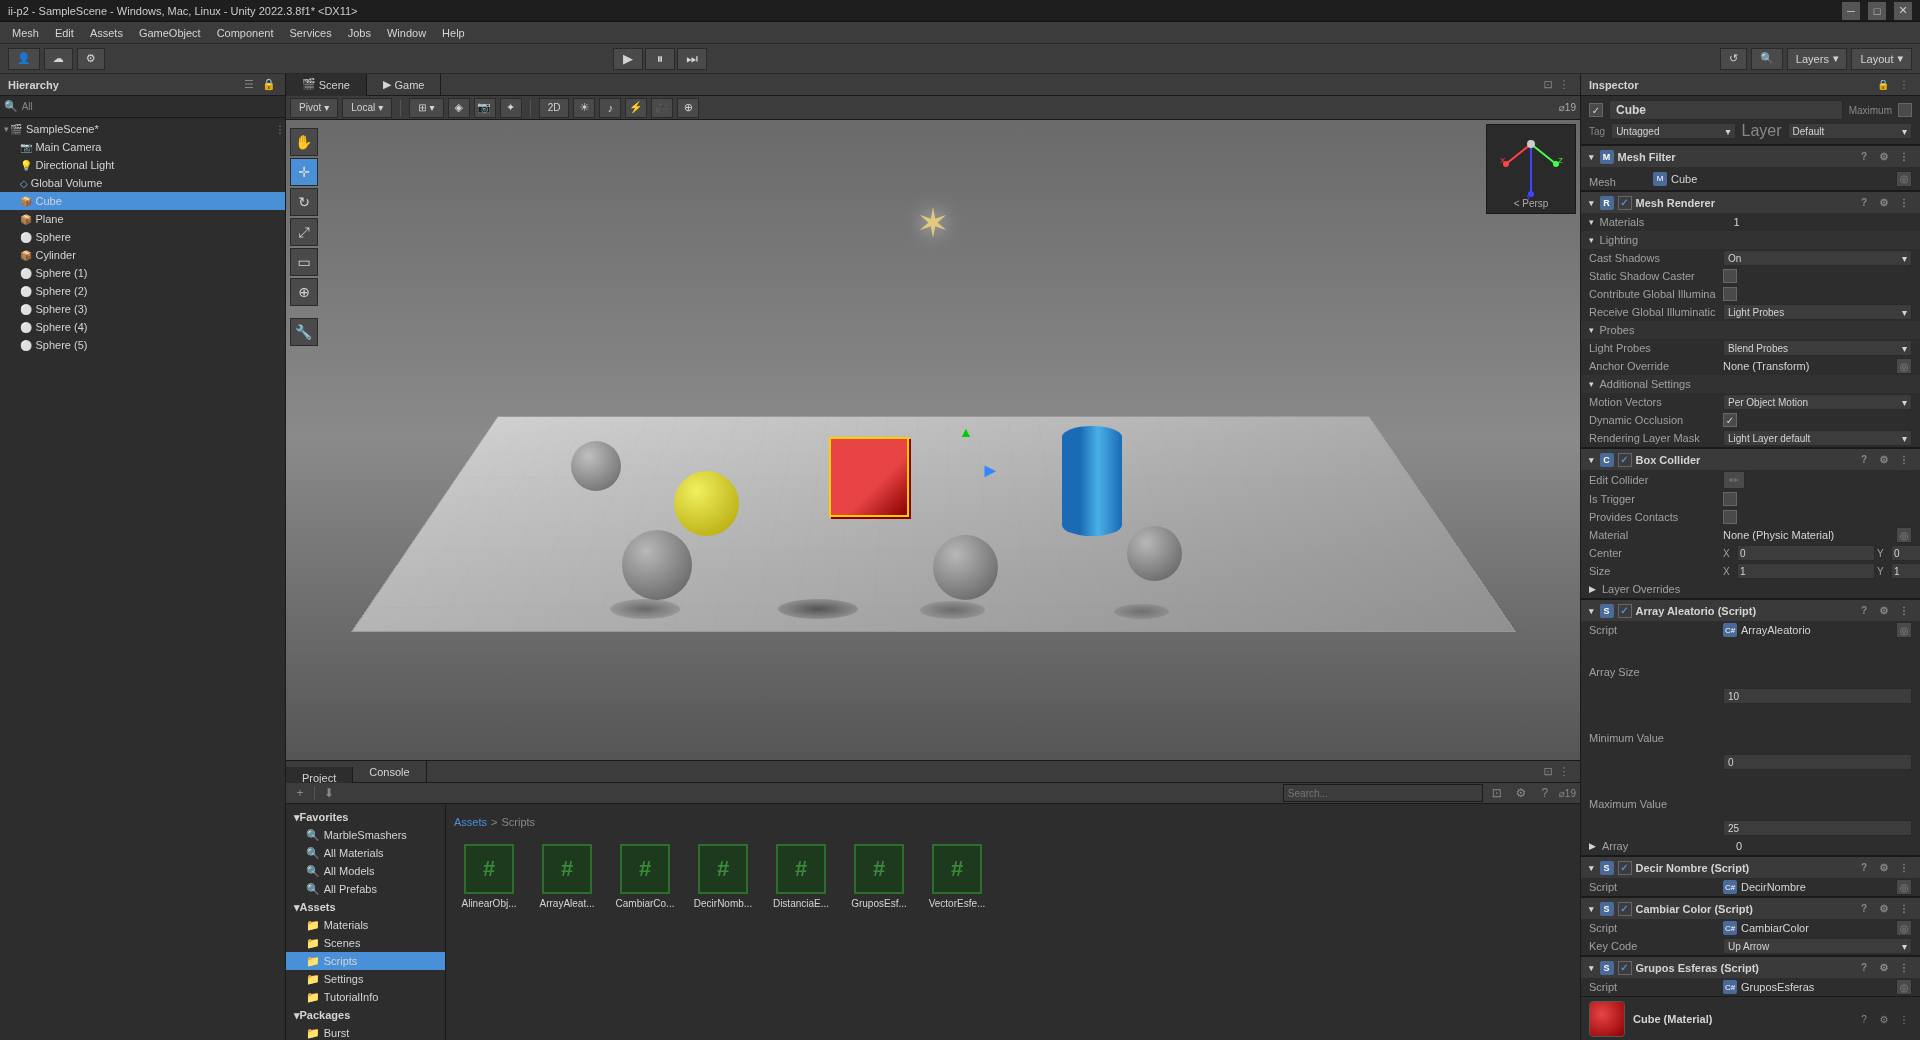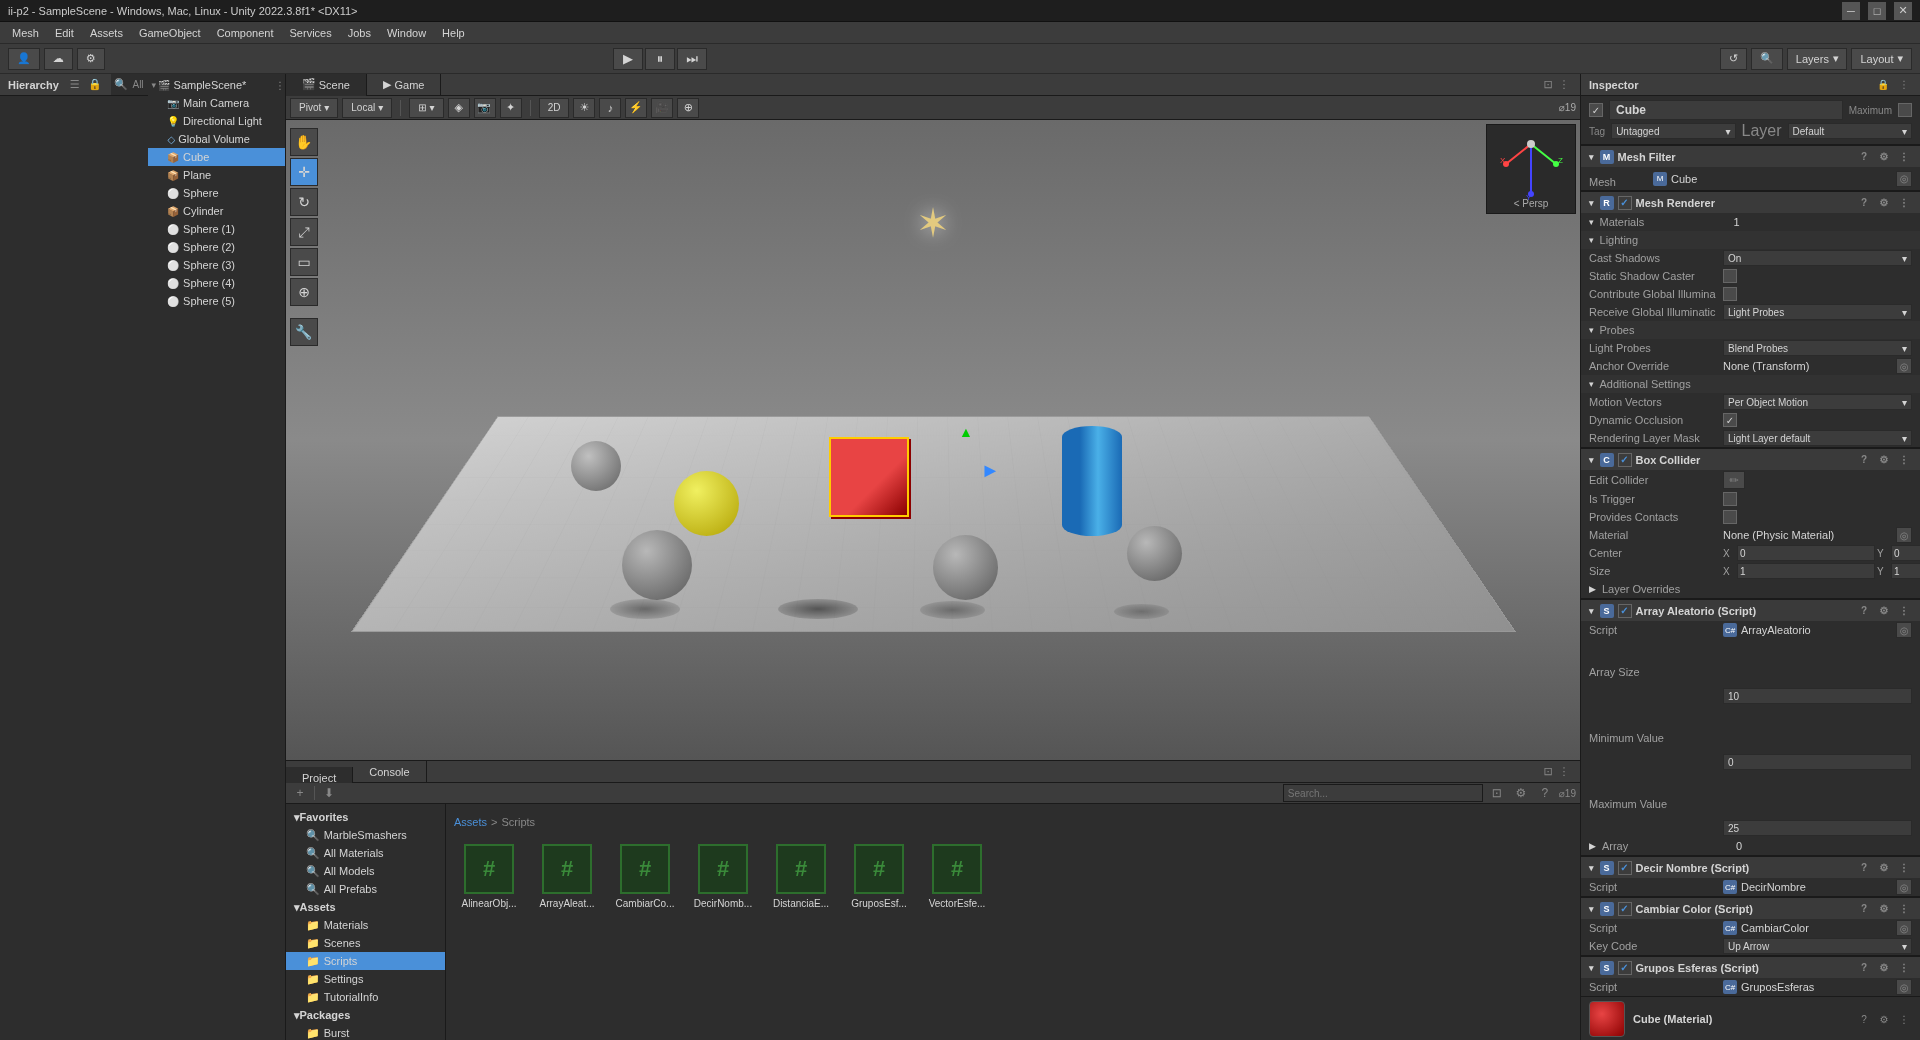--- a/index.html
+++ b/index.html
@@ -91,20 +91,21 @@
       display: flex;
       height: calc(1040px - 22px - 22px - 30px);
     }
 
     
     .hierarchy-panel {
       width: 286px;
       background: #2d2d2d;
       border-right: 1px solid #1a1a1a;
       display: flex;
+      flex-direction: column;
       height: 100%;
     }
     .panel-header {
       height: 22px;
       background: #3c3c3c;
       display: flex;
       align-items: center;
       padding: 0 8px;
       border-bottom: 1px solid #1a1a1a;
       gap: 8px;

